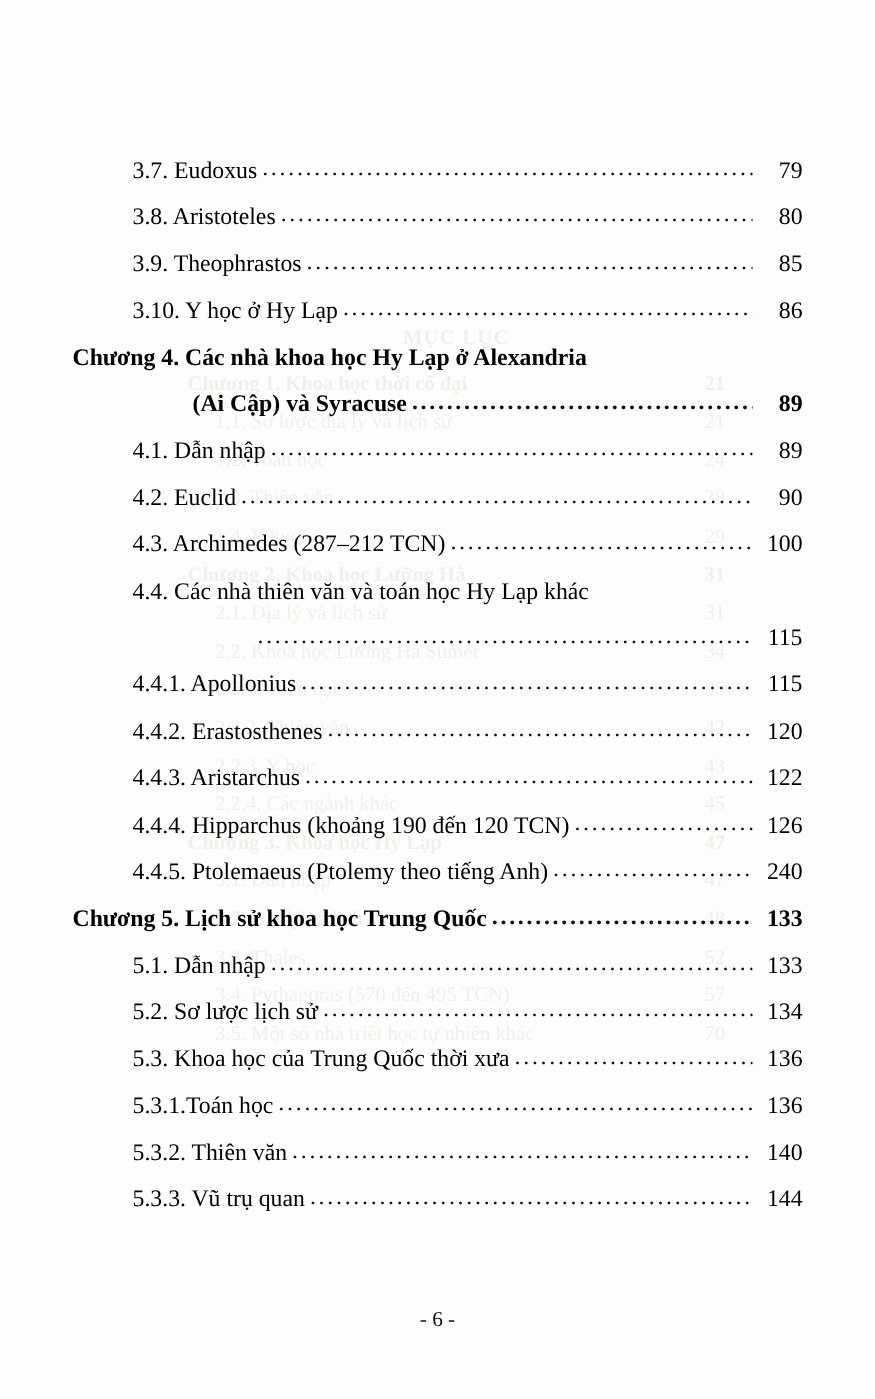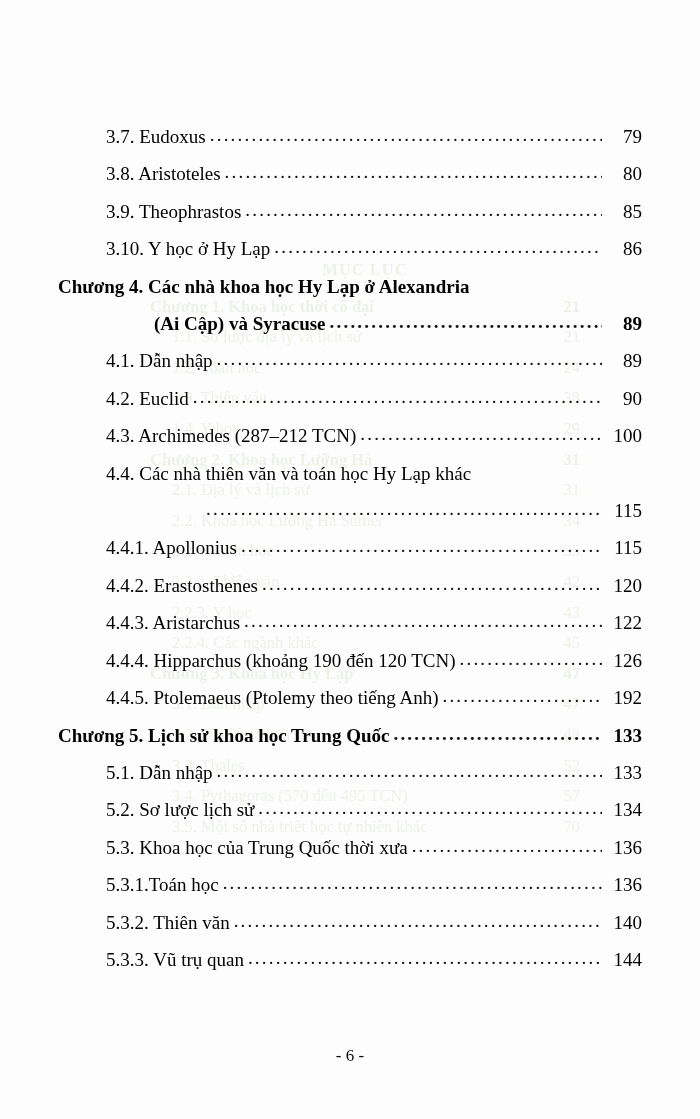--- a/index.html
+++ b/index.html
@@ -270,21 +270,21 @@
           <span class="page-num">122</span>
         </div>
         <div class="entry lvl-2">
           <span class="label">4.4.4. Hipparchus (khoảng 190 đến 120 TCN)</span>
           <span class="leader"></span>
           <span class="page-num">126</span>
         </div>
         <div class="entry lvl-2">
           <span class="label">4.4.5. Ptolemaeus (Ptolemy theo tiếng Anh)</span>
           <span class="leader"></span>
-          <span class="page-num">192</span>
+          <span class="page-num">240</span>
         </div>
         <div class="entry lvl-0 bold">
           <span class="label">Chương 5. Lịch sử khoa học Trung Quốc</span>
           <span class="leader"></span>
           <span class="page-num">133</span>
         </div>
         <div class="entry lvl-1">
           <span class="label">5.1. Dẫn nhập</span>
           <span class="leader"></span>
           <span class="page-num">133</span>

